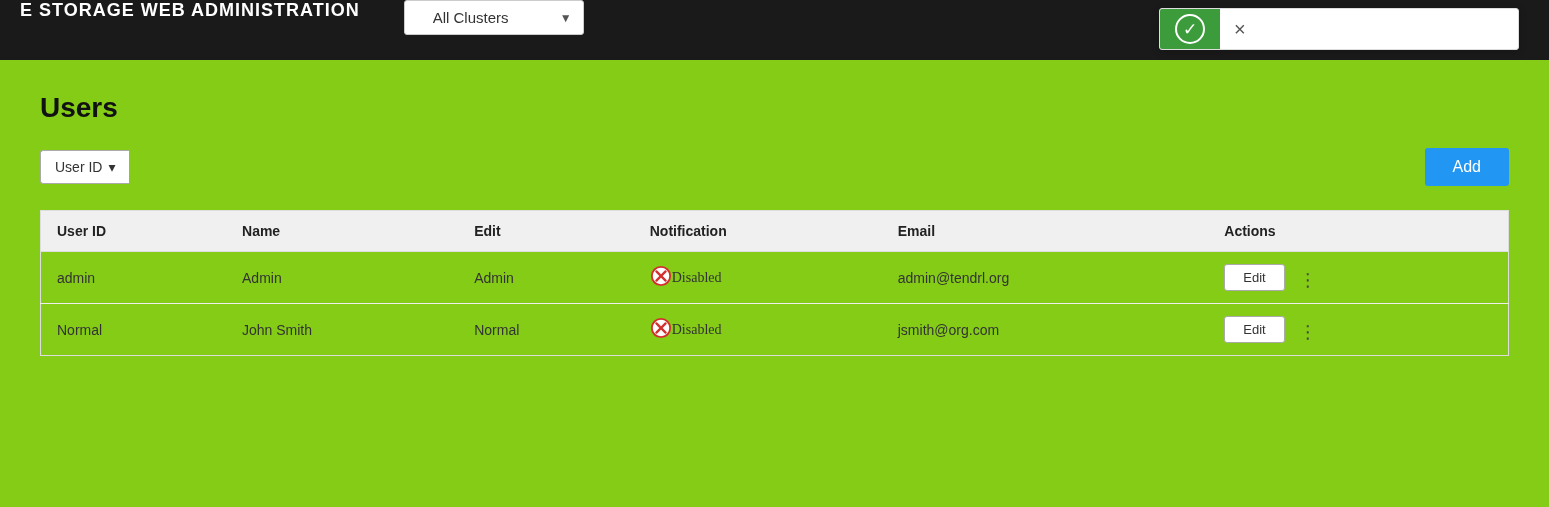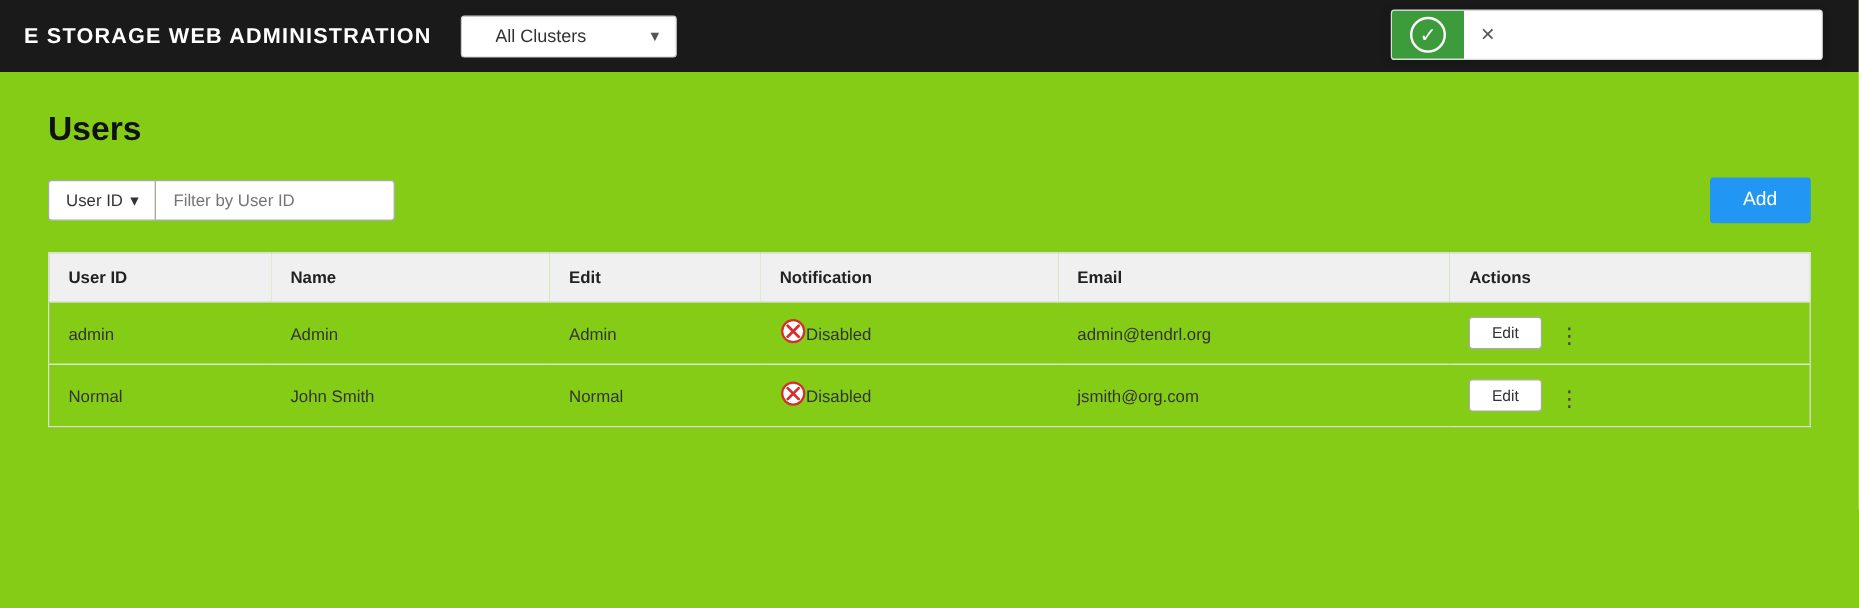--- a/index.html
+++ b/index.html
@@ -3,24 +3,25 @@
   <meta charset="utf-8">
   <style>
     * { box-sizing: border-box; margin: 0; padding: 0; }
     body { font-family: 'Helvetica Neue', Arial, sans-serif; font-size: 14px; background: #f5f5f5; color: #333; }
 
     
     .header {
       background: #1a1a1a;
       color: #fff;
       display: flex;
-      align-items: center;
+      align-items: flex-start;
       padding: 0 20px;
       height: 60px;
       position: relative;
+      gap: 20px;
     }
     .header-title {
       font-size: 18px;
       font-weight: bold;
       letter-spacing: 1px;
       margin-right: 24px;
     }
     .cluster-select-wrapper {
       position: relative;
       display: inline-flex;
@@ -180,20 +181,21 @@
       font-size: 14px;
       color: #333;
       vertical-align: middle;
     }
     .users-table tbody tr:last-child td { border-bottom: none; }
 
     .notification-cell {
       display: flex;
       align-items: center;
       gap: 0;
+      font-family: Liberation Serif, serif;
     }
     .disabled-icon {
       width: 22px;
       height: 22px;
       flex-shrink: 0;
     }
     .actions-cell {
       display: flex;
       align-items: flex-end;
       gap: 8px;
@@ -241,21 +243,20 @@
 
 <div class="main-content">
   <h1 class="page-title">Users</h1>
 
   <div class="filter-bar">
     <div class="filter-left">
       <button class="filter-type-btn">
         <span>User ID</span>
         <span>▾</span>
       </button>
-      <input type="text" class="filter-input" placeholder="Filter by User ID" style="">
     </div>
     <button class="add-btn">Add</button>
   </div>
 
   <table class="users-table">
     <thead>
       <tr>
         <th>User ID</th>
         <th>Name</th>
         <th>Edit</th>

